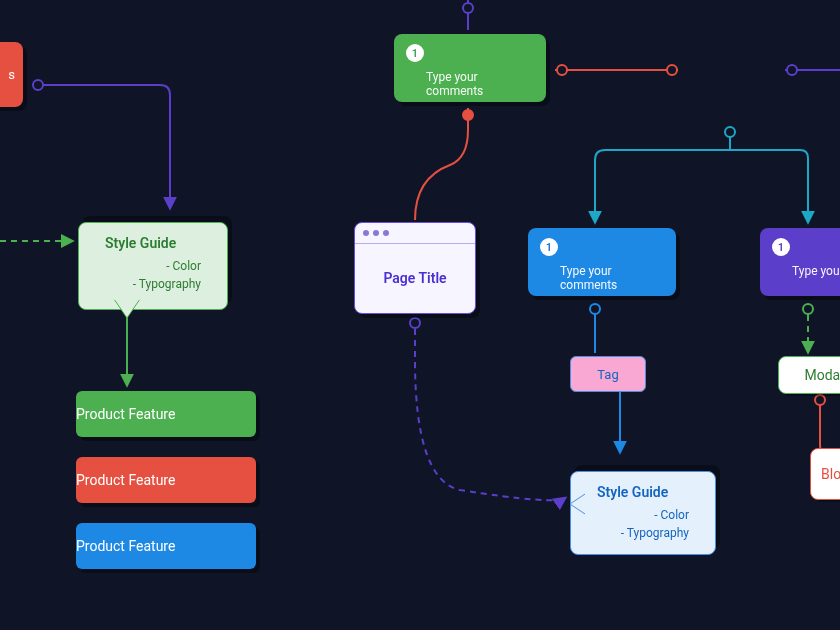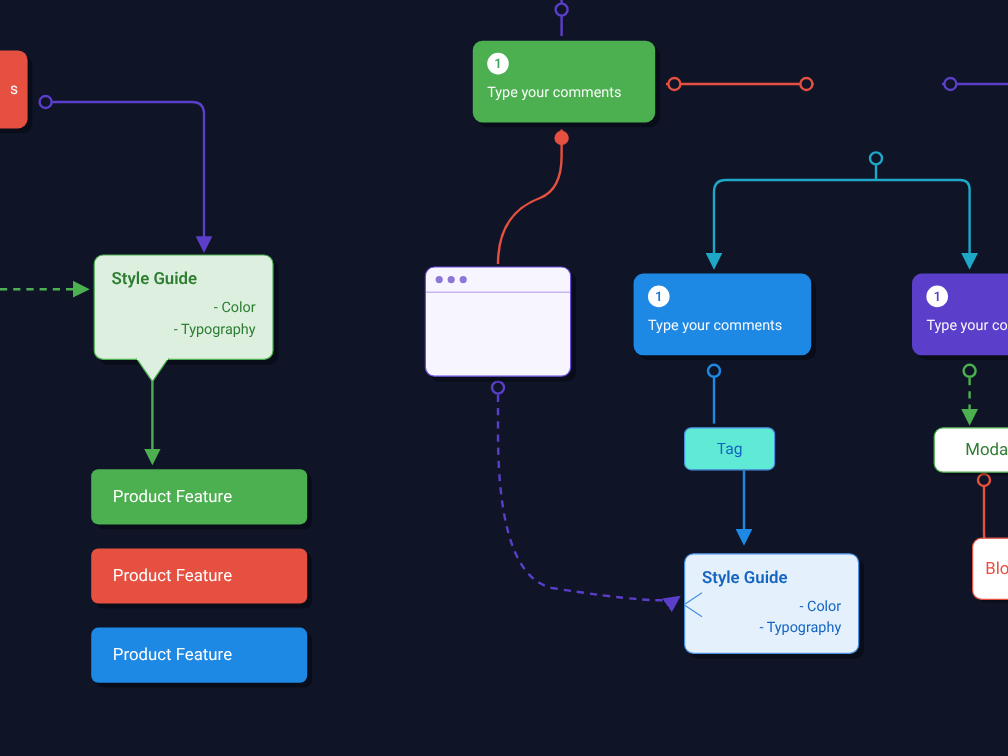--- a/index.html
+++ b/index.html
@@ -42,20 +42,21 @@
     font-weight: 600;
     margin-bottom: 8px;
   }
   .badge.blue { color: #1e73d8; }
   .badge.green { color: #3da35d; }
   .badge.purple { color: #5b3ec9; }
   .comment-text {
     font-size: 12px;
     color: #fff;
     opacity: 0.95;
+    margin-left: 20px;
   }
   .diamond-wrap {
     position: absolute;
   }
   .diamond {
     width: 100px;
     height: 100px;
     transform: rotate(45deg);
     border-radius: 10px;
     position: absolute;
@@ -65,22 +66,23 @@
     position: absolute;
     width: 140px;
     text-align: center;
     font-size: 13px;
   }
   .speech {
     position: absolute;
     background: #ddf0df;
     border: 1px solid #4caf50;
     border-radius: 8px;
-    padding: 12px 14px;
-    box-sizing: border-box;
+    padding: 12px 26px;
+    box-sizing: border-box;
+    margin-top: 10px;
   }
   .speech.blue {
     background: #e4f0fb;
     border: 1px solid #4a90e2;
   }
   .speech .title {
     font-weight: 600;
     font-size: 14px;
     margin-bottom: 6px;
     color: #2e7d32;
@@ -119,28 +121,27 @@
     height: 68px;
     color: #4b2fd1;
     font-weight: 600;
     font-size: 14px;
   }
   .pill {
     position: absolute;
     border-radius: 6px;
     display: flex;
     align-items: center;
-    padding-left: 18px;
     font-size: 14px;
     color: #fff;
     box-sizing: border-box;
   }
   .tag {
     position: absolute;
-    background: #5eead4;
+    background: #f9a8d4;
     border: 1px solid #4a90e2;
     border-radius: 6px;
     color: #1565c0;
     font-size: 13px;
     display: flex;
     align-items: center;
     justify-content: center;
   }
   .modal-node {
     position: absolute;
@@ -258,20 +259,21 @@
     <path d="M2,1 L28,1" stroke="#ddf0df" stroke-width="2"></path>
   </svg>
 
   <div class="shadow" style="left:358px;top:226px;width:122px;height:92px;"></div>
   <div class="window" style="left:354px;top:222px;width:122px;height:92px;">
     <div class="window-titlebar">
       <div class="tdot"></div>
       <div class="tdot"></div>
       <div class="tdot"></div>
     </div>
+    <div class="window-body">Page Title</div>
   </div>
 
   <div class="shadow" style="left:532px;top:232px;width:148px;height:68px;"></div>
   <div class="node" style="left:528px;top:228px;width:148px;height:68px;background:#1e88e5;padding:10px 12px;">
     <div class="badge blue">1</div>
     <div class="comment-text">Type your comments</div>
   </div>
 
   <div class="shadow" style="left:764px;top:232px;width:120px;height:68px;"></div>
   <div class="node" style="left:760px;top:228px;width:120px;height:68px;background:#5b3ec9;padding:10px 12px;">

